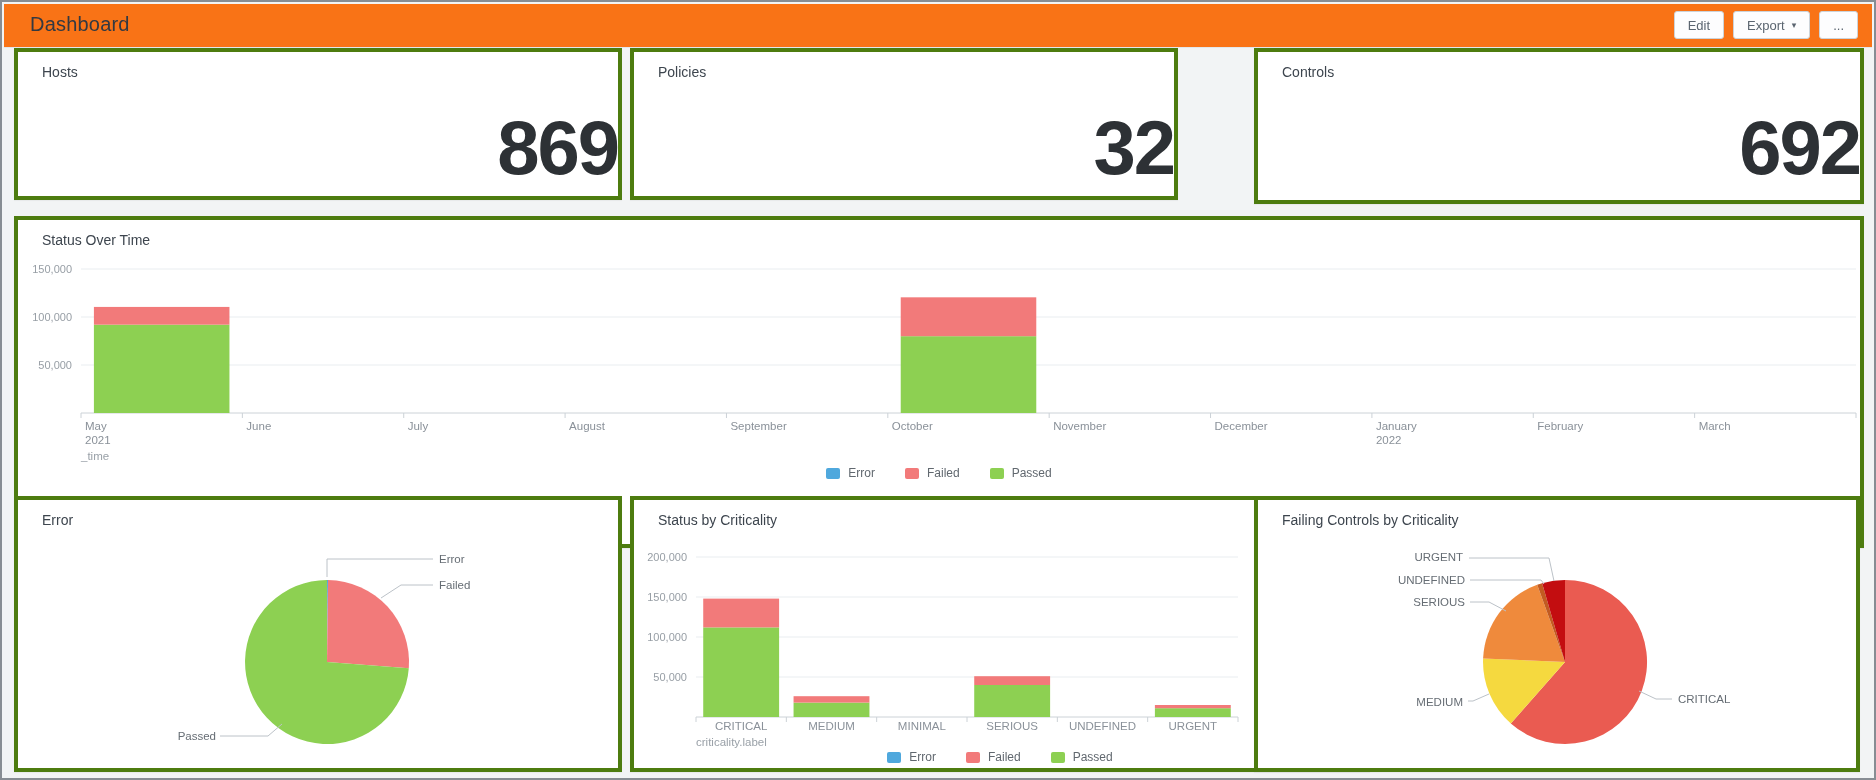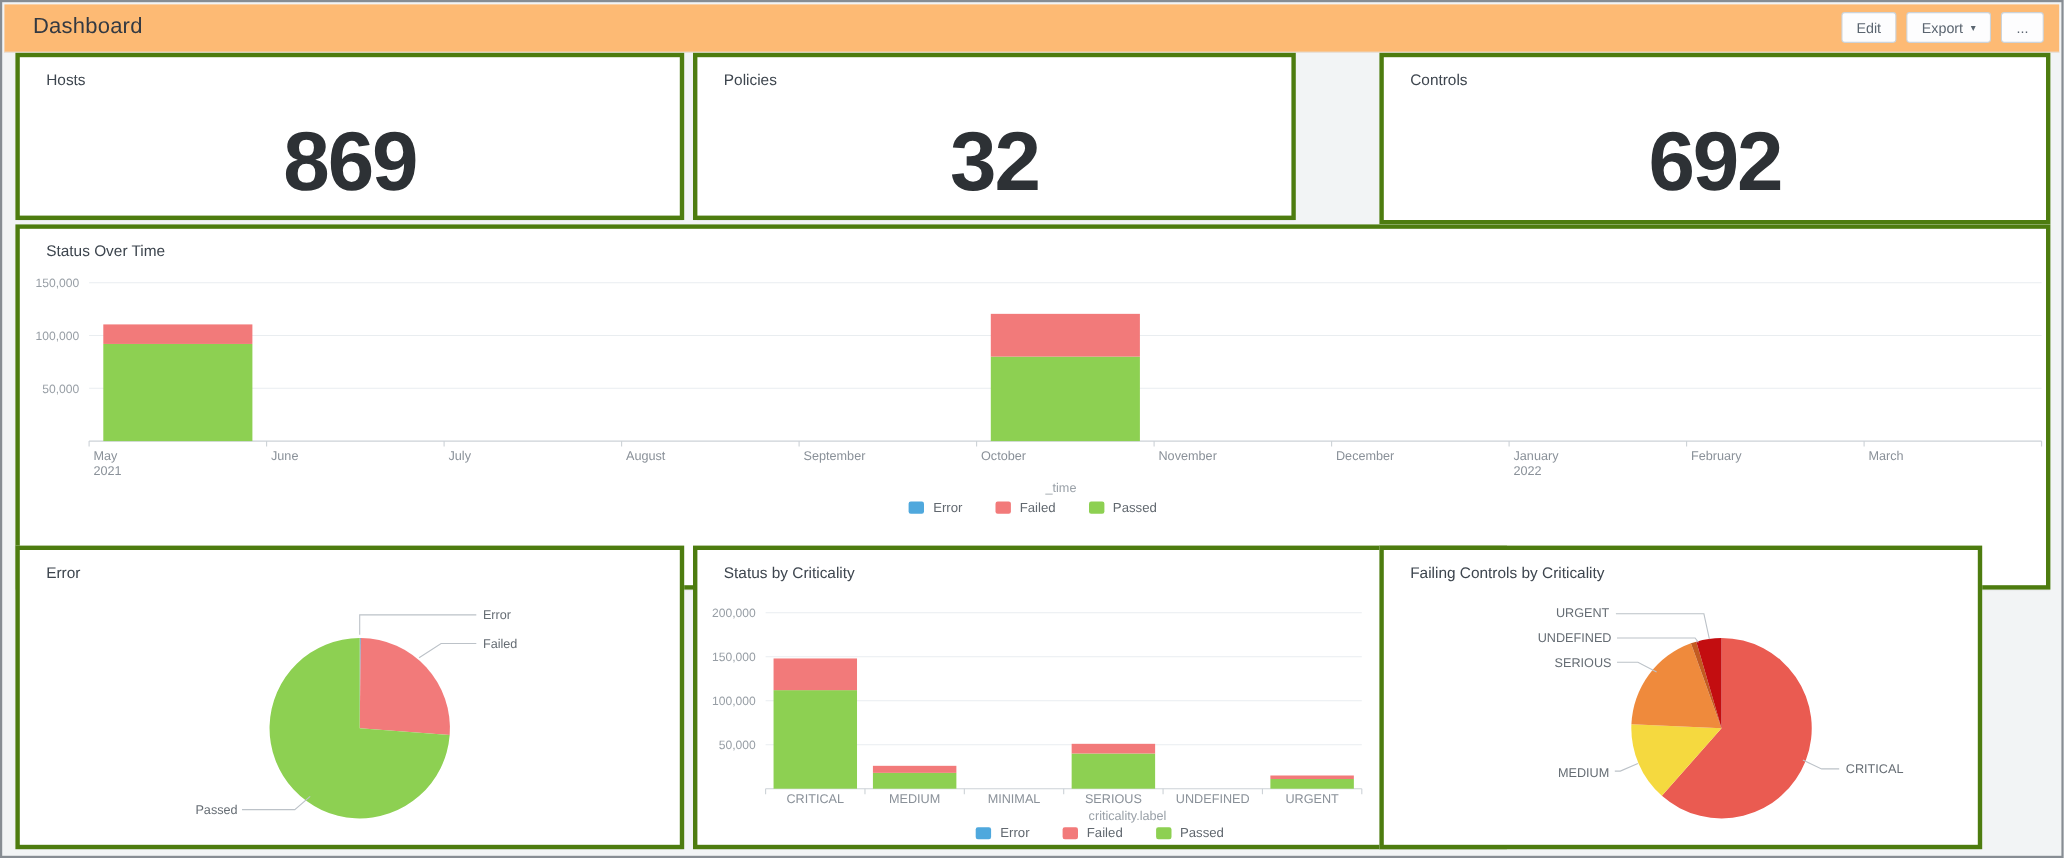--- a/index.html
+++ b/index.html
@@ -1,40 +1,40 @@
 <!DOCTYPE html>
 <html><head>
 <meta charset="utf-8">
 <style>
   html,body{margin:0;padding:0}
   body{width:1876px;height:780px;background:#eef1f3;font-family:"Liberation Sans",sans-serif;position:relative;overflow:hidden}
   .frame{position:absolute;inset:0;border:2px solid #878d93;box-sizing:border-box;background:#f2f4f5}
-  .header{position:absolute;top:2px;left:2px;right:2px;height:43px;background:#fdba74;border-bottom:1px solid #e3e7ea}
+  .header{position:absolute;top:2px;left:2px;right:2px;height:43px;background:#f97316;border-bottom:1px solid #e3e7ea}
   .page-title{position:absolute;left:26px;top:9px;font-size:20px;color:#333942;font-weight:500;letter-spacing:.2px}
   .actions{position:absolute;right:14px;top:7px;display:flex;gap:9px}
   .hbtn{height:28px;padding:12px 13px;background:#fdfdfe;border:1px solid #ccd3d9;border-radius:3px;color:#5b6570;
         font-size:13px;font-family:"Liberation Sans",sans-serif;display:flex;align-items:center;gap:7px;cursor:pointer;box-sizing:border-box}
   .caret{font-size:9px;color:#5b6570;line-height:1}
   .panel{position:absolute;background:#fff;border:4px solid #4d7c0f;box-shadow:0 1px 1px rgba(0,0,0,.04);box-sizing:border-box}
   #p-hosts   {left:12px;  top:46px; width:608px; height:152px}
   #p-policies{left:628px; top:46px; width:548px; height:152px}
   #p-controls{left:1252px;top:46px; width:610px; height:156px}
-  #p-sot     {left:12px;  top:202px;width:1850px;height:332px}
+  #p-sot     {left:12px;  top:214px;width:1850px;height:332px}
   #p-status  {left:12px;  top:494px;width:608px; height:276px}
   #p-sbc     {left:628px; top:494px;width:740px; height:276px}
-  #p-fail    {left:1252px;top:494px;width:548px; height:276px}
+  #p-fail    {left:1252px;top:494px;width:606px; height:276px}
   .panel-title{position:absolute;top:12px;left:24px;font-size:14px;color:#3d454e}
-  .kpi-value{position:absolute;top:58px;left:0;right:0;text-align:center;font-size:76px;font-weight:800;
+  .kpi-value{position:absolute;top:58px;left:0;right:0;text-align:right;font-size:76px;font-weight:800;
              color:#2d3135;line-height:1;letter-spacing:-2px}
   svg.chart{position:absolute;left:0;top:0;display:block}
   svg text{font-family:"Liberation Sans",sans-serif}
   .ylab{font-size:11px;fill:#979ea5}
   .xlab{font-size:11.5px;fill:#8a9199}
   .pielab{font-size:11.5px;fill:#666d74}
-  .axis-title{position:absolute;text-align:center;font-size:11.5px;color:#9aa1a8}
+  .axis-title{position:absolute;font-size:11.5px;color:#9aa1a8}
   #sot-xtitle{left:63px;right:12px;top:230px}
   #sbc-xtitle{left:62px;right:12px;top:236px}
   .legend{position:absolute;left:0;right:0;display:flex;justify-content:center;gap:30px;align-items:center}
   #sot-legend{top:246px}
   #sbc-legend{top:250px}
   .legend-item{display:flex;align-items:center;gap:8px;font-size:12px;color:#61686f}
   .swatch{width:14px;height:11px;border-radius:2px;display:inline-block}
 </style>
 </head>
 <body>

